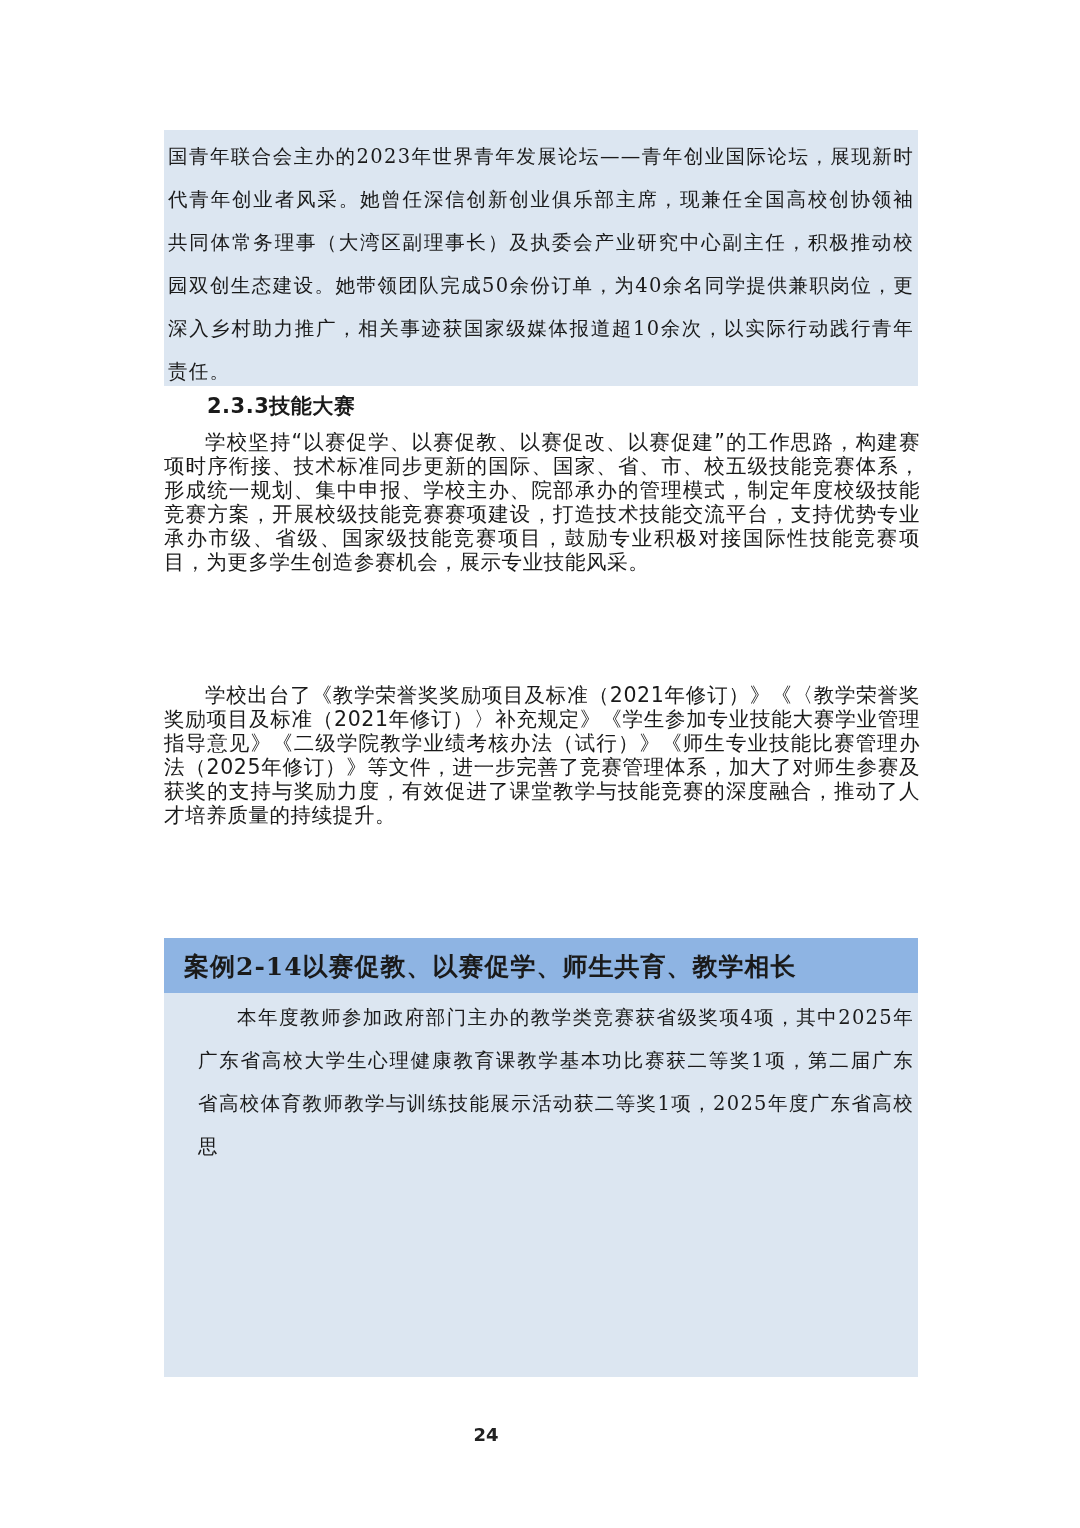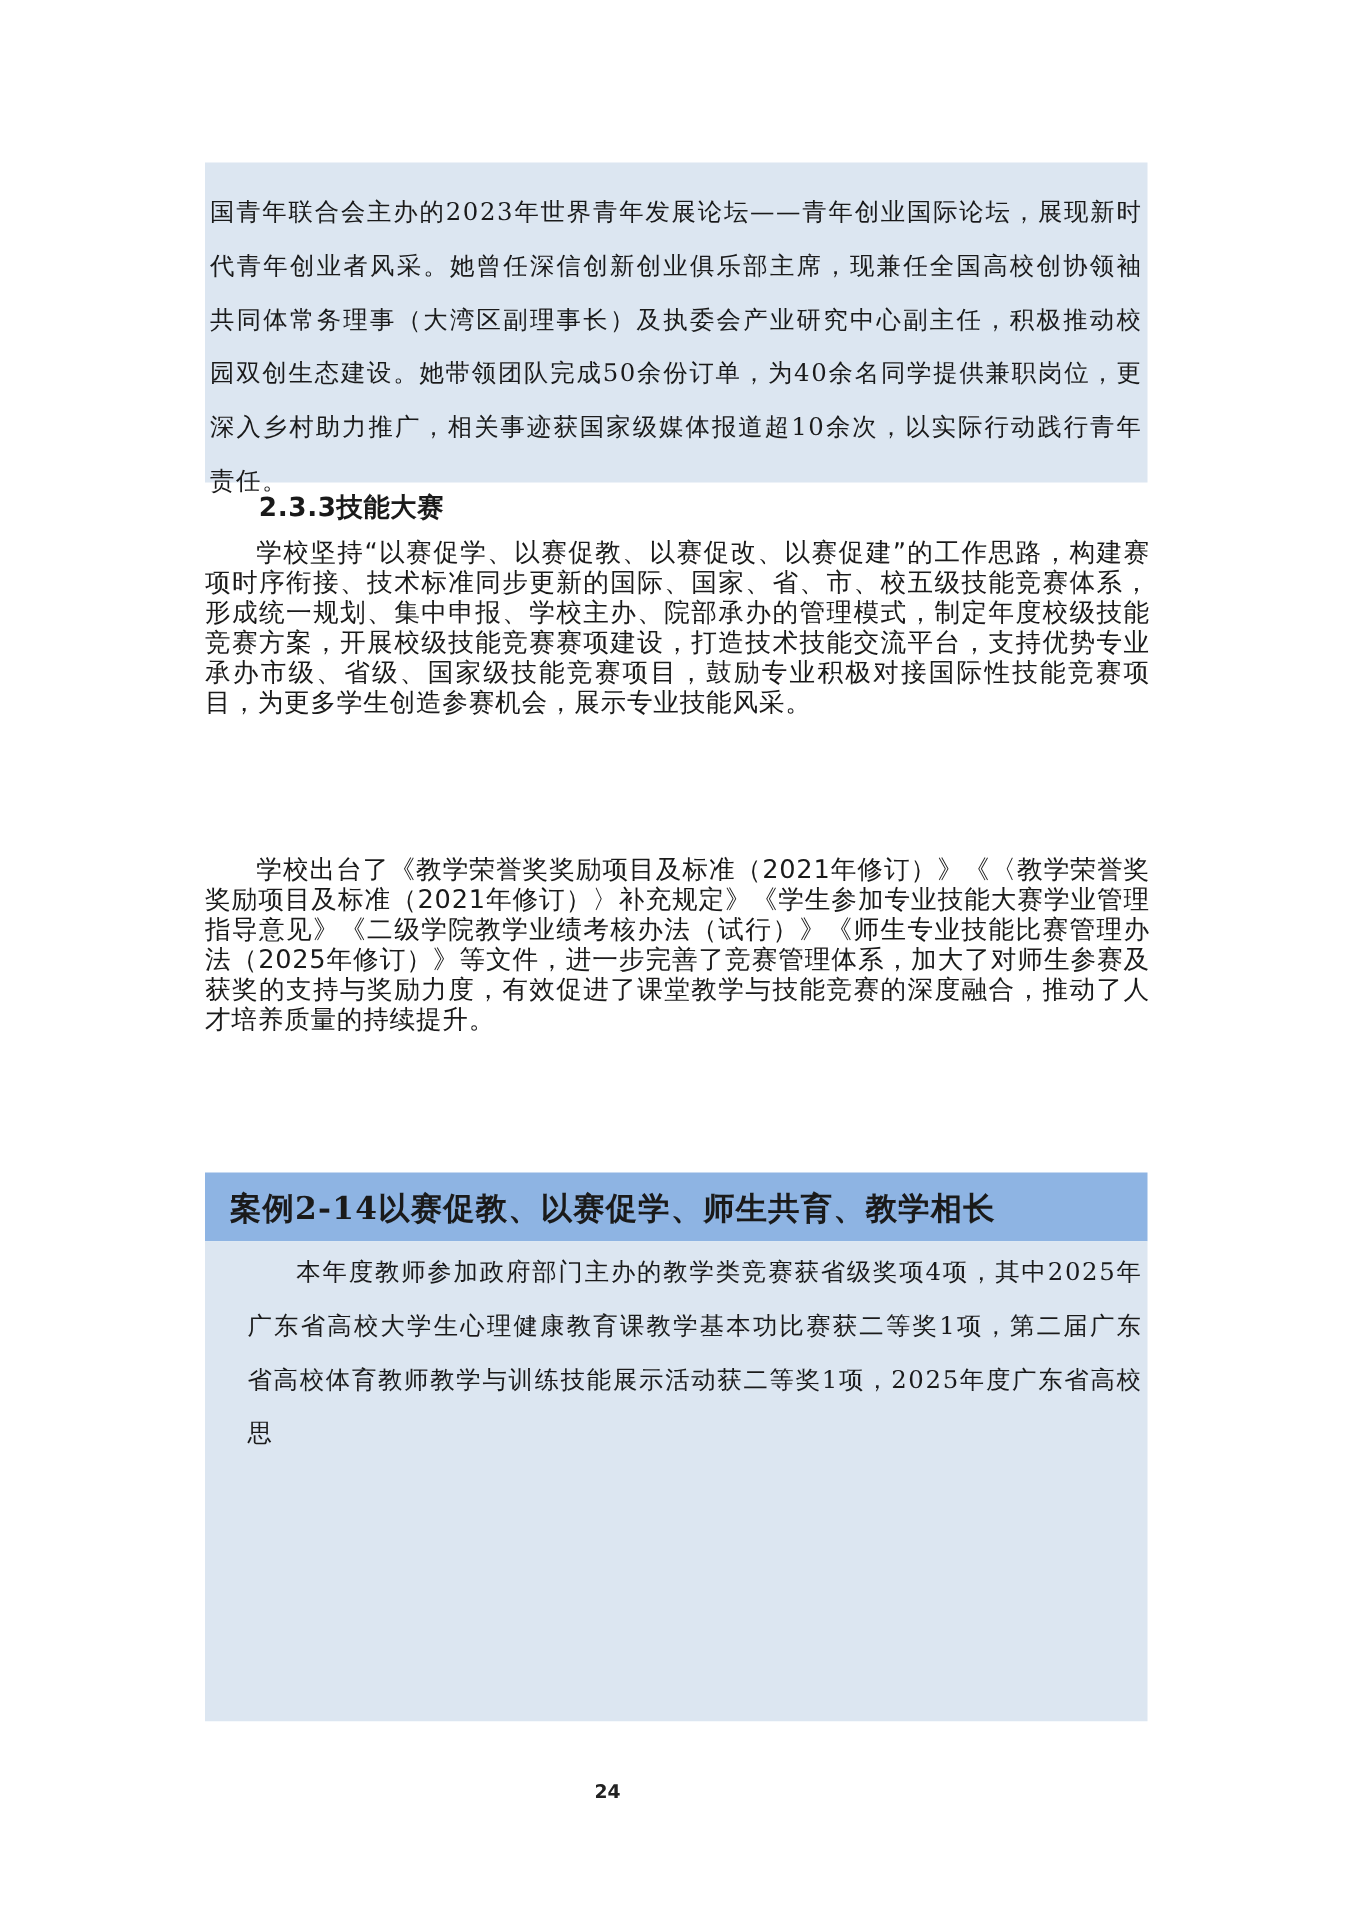--- a/index.html
+++ b/index.html
@@ -6,21 +6,21 @@
   body {
     width: 1080px; height: 1528px; background: #ffffff; position: relative; overflow: hidden;
     font-family: "DejaVu Serif", serif; color: #1a1a1a;
   }
   .page { position: absolute; left: 0; top: 0; width: 1080px; height: 1528px; }
   .case-box {
     position: absolute; left: 164px; width: 754px; background: #dce6f1;
     box-sizing: border-box; padding: 0 4px;
   }
   .case-box p { margin: 0; font-size: 19.5px; line-height: 43px; letter-spacing: 1.3px; text-align: justify; }
-  .box-top { top: 130px; height: 256px; padding-top: 18px; }
+  .box-top { top: 130px; height: 256px; padding-top: 5px; }
   .heading {
     position: absolute; left: 207px; top: 392px; font-size: 21px; font-weight: bold;
     font-family: "DejaVu Sans", sans-serif; letter-spacing: 0.5px;
   }
   .body-text {
     position: absolute; left: 164px; width: 756px;
     font-family: "DejaVu Sans", sans-serif; font-size: 20.5px; line-height: 24px; letter-spacing: 0.6px;
     text-align: justify;
   }
   .body-text p { margin: 0; text-indent: 2em; }
@@ -29,21 +29,21 @@
   .case-title {
     position: absolute; left: 164px; top: 938px; width: 754px; height: 55px; background: #8eb4e3;
     box-sizing: border-box; padding-left: 20px; font-size: 25px; font-weight: bold; line-height: 58px;
     letter-spacing: 1px;
   }
   .box-bottom { top: 993px; height: 384px; padding-top: 3px; }
   .box-bottom p.ind { text-indent: 2.7em; }
   .box-bottom p.ind2 { text-indent: 2em; margin-left: 30px; }
   .page-num {
     position: absolute; left: 0; width: 972px; top: 1424px; text-align: center;
-    font-family: "DejaVu Sans", sans-serif; font-size: 15px; font-weight: bold; color: #222;
+    font-family: "DejaVu Sans", sans-serif; font-size: 18px; font-weight: bold; color: #222;
   }
   .watermark {
     position: absolute; right: 28px; top: 1536px; font-family: Liberation Mono, monospace;
     font-size: 22px; color: #6d28d9; letter-spacing: 1px;
   }
 </style>
 </head>
 <body>
 
 <div class="page">

